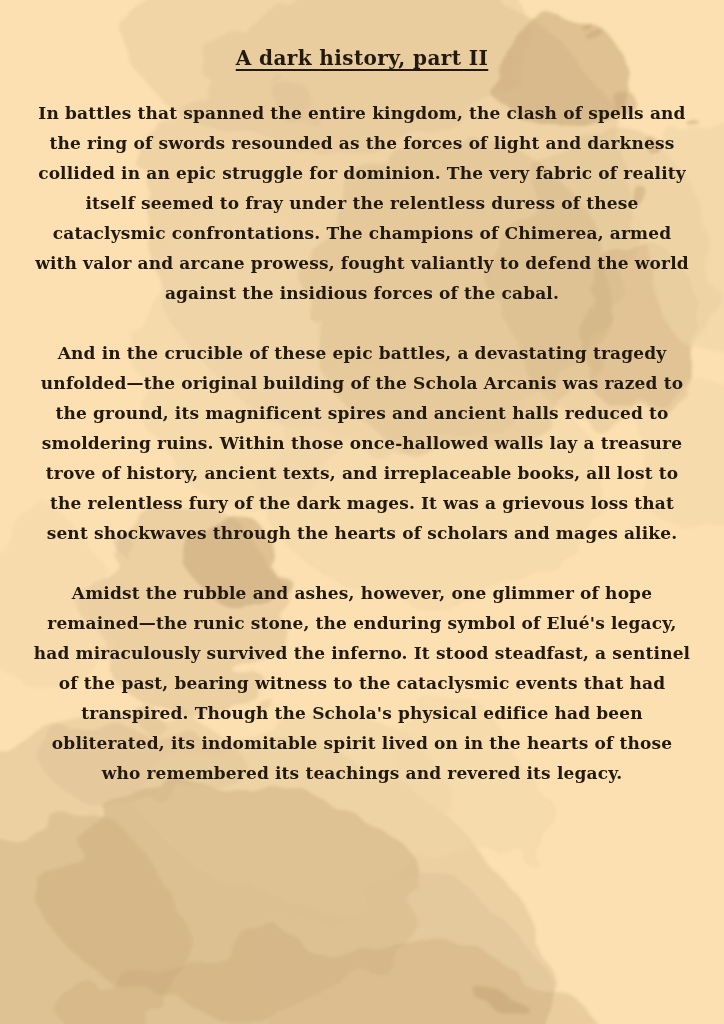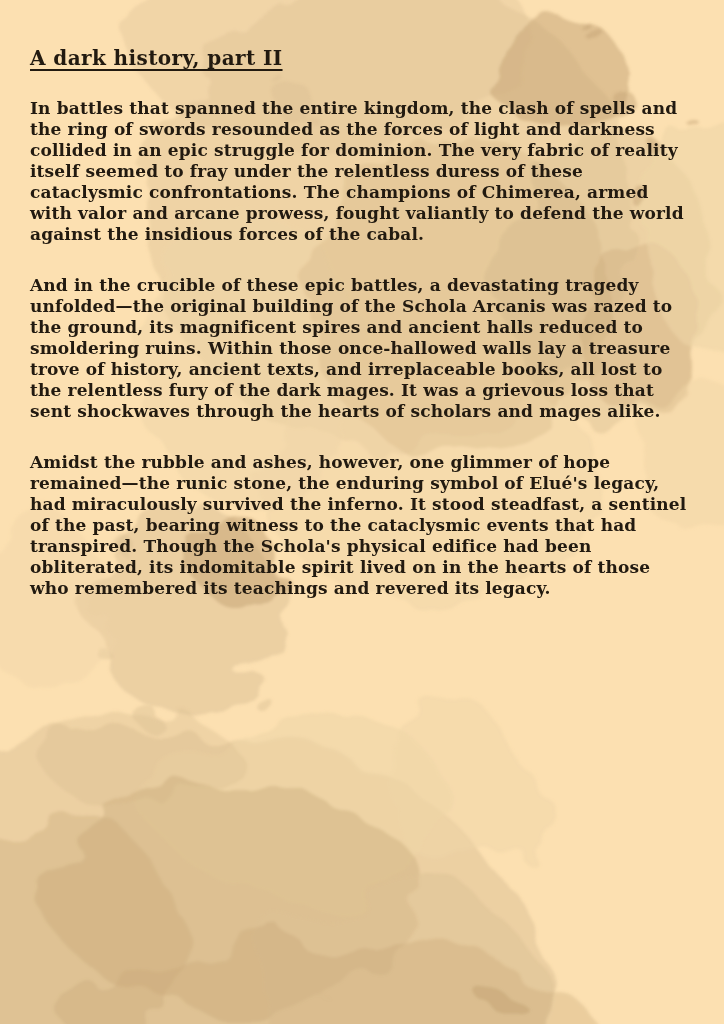--- a/index.html
+++ b/index.html
@@ -18,34 +18,35 @@
     inset: 0;
     z-index: 0;
     display: block;
   }
   .page-content {
     position: relative;
     z-index: 1;
     width: 724px;
     padding: 46px 30px 0 30px;
     box-sizing: border-box;
+    text-align: center;
   }
   .page-title {
     font-size: 20px;
     font-weight: bold;
     margin: 0 0 28px 0;
     letter-spacing: 0.4px;
     text-decoration: underline;
     text-decoration-thickness: 2px;
     text-underline-offset: 4px;
   }
   .lore-paragraph {
     font-size: 17px;
     font-weight: bold;
-    line-height: 21px;
+    line-height: 30px;
     letter-spacing: 0.15px;
     margin: 16px auto 30px auto;
     max-width: 664px;
   }
 </style>
 </head>
 <body style="background-color: rgb(252, 224, 177);">
 
 <svg class="stain-layer" width="724" height="1024" viewBox="0 0 724 1024" aria-hidden="true">
   <defs>

